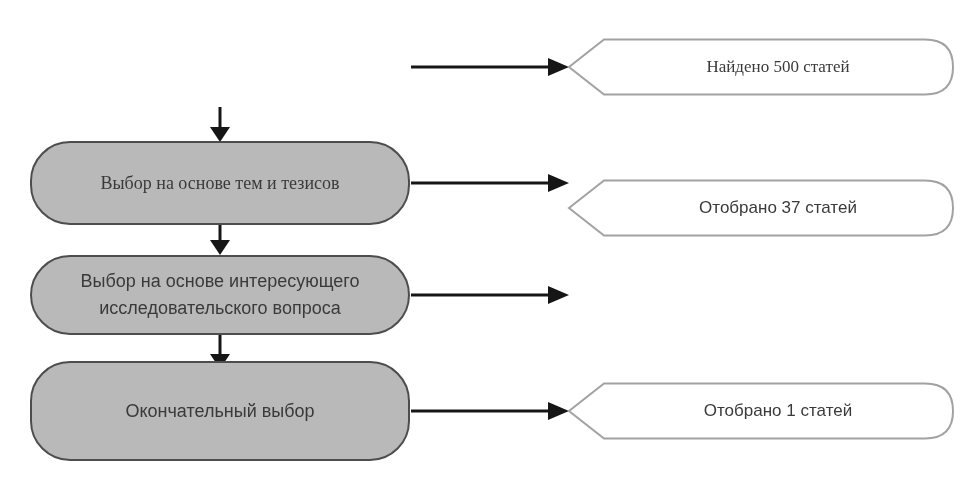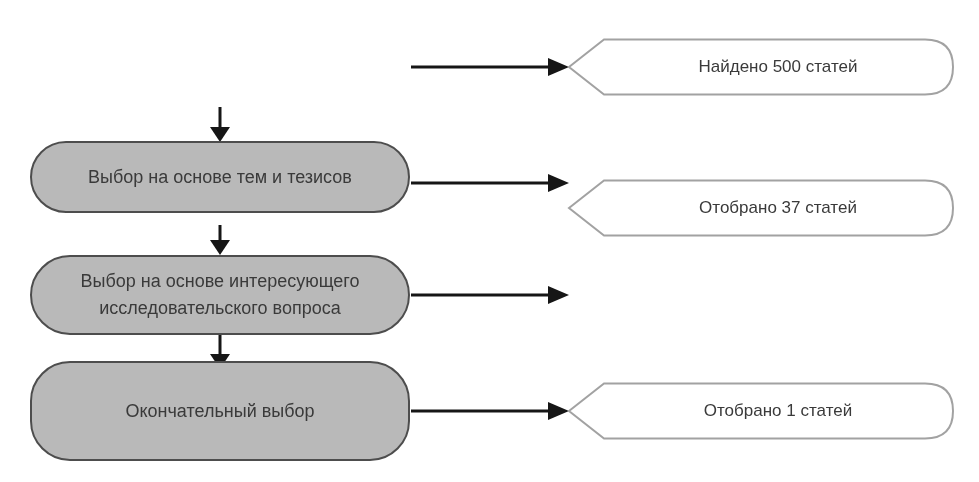--- a/index.html
+++ b/index.html
@@ -108,28 +108,28 @@
     <g>
       <line x1="220" y1="225" x2="220" y2="241"></line>
       <polygon points="210,240 230,240 220,255"></polygon>
     </g>
     <g>
       <line x1="220" y1="335" x2="220" y2="355"></line>
       <polygon points="210,354 230,354 220,369"></polygon>
     </g>
   </svg>
 
-  <div class="result-shape" style="top:38px;">
+  <div class="result-shape" style="top:38px;font-family:Liberation Serif, serif;">
     <svg viewBox="0 0 390 58">
       <path class="shape-path" d="M 2 29 L 37 1.5 L 358 1.5 Q 386 1.5 386 29 Q 386 56.5 358 56.5 L 37 56.5 Z"></path>
     </svg>
     <span class="result-label">Найдено 500 статей</span>
   </div>
 
-  <div class="step-box" style="top:141px;height:72px;">
+  <div class="step-box" style="top:141px;height:84px;font-family:Liberation Serif, serif;">
     <span>Выбор  на основе тем и тезисов</span>
   </div>
   <div class="result-shape" style="top:152px;margin-top:27px;">
     <svg viewBox="0 0 390 58">
       <path class="shape-path" d="M 2 29 L 37 1.5 L 358 1.5 Q 386 1.5 386 29 Q 386 56.5 358 56.5 L 37 56.5 Z"></path>
     </svg>
     <span class="result-label">Отобрано 37 статей</span>
   </div>
 
   <div class="step-box" style="top:255px;height:80px;text-align:center;">

